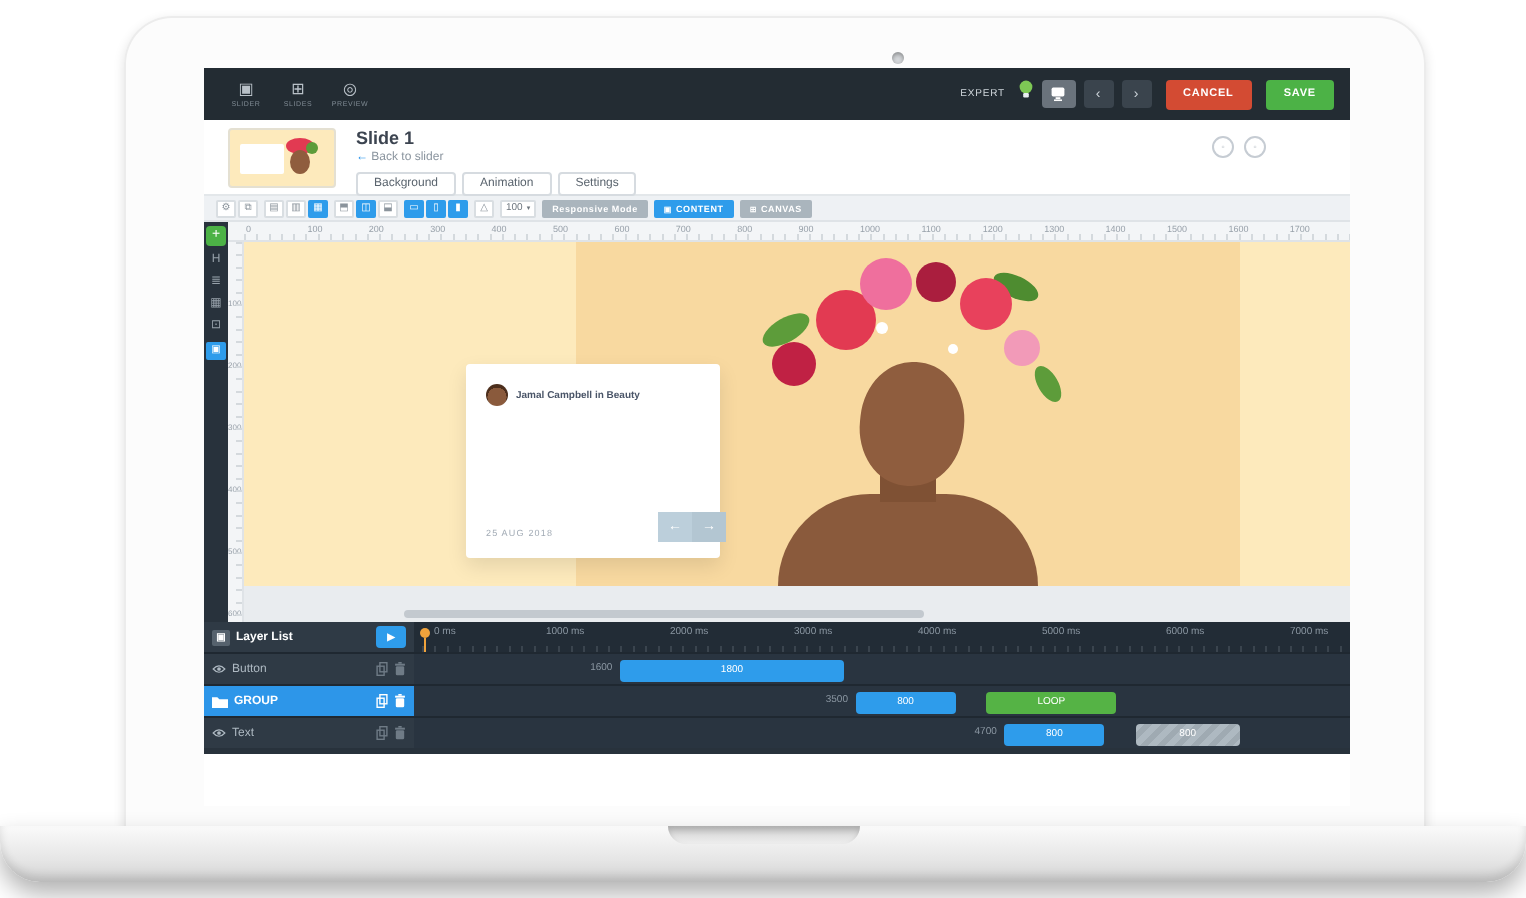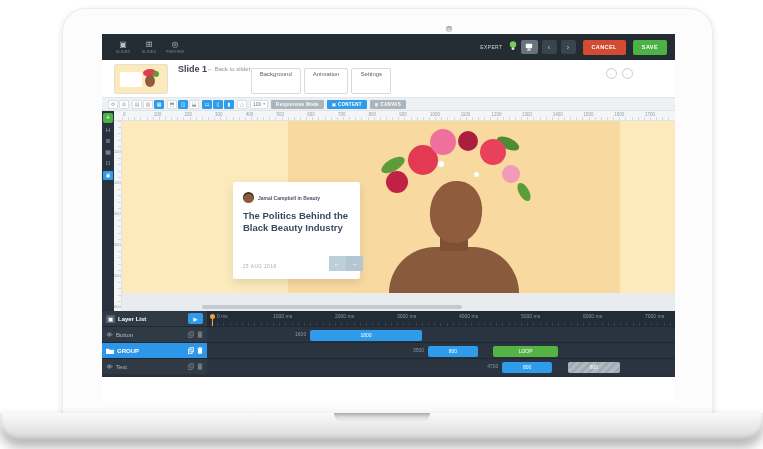--- a/index.html
+++ b/index.html
@@ -43,21 +43,21 @@
     display:flex;align-items:center;justify-content:center;padding:0 9px;cursor:pointer;margin-left:3px;}
   .cancel{background:var(--cancel-red);}
   .save{background:var(--save-green);}
   
   .sheader{height:38px;background:#fff;border-bottom:1px solid #e3e7ea;display:flex;padding:4px 10px 3px 12px;flex:none;position:relative;}
   .thumb{width:54px;height:30px;background:var(--slide-cream);border:1px solid #e4e0d2;border-radius:2px;position:relative;overflow:hidden;cursor:pointer;flex:none;}
   .thumb .t-card{position:absolute;left:5px;top:7px;width:22px;height:15px;background:#fff;border-radius:1px;}
   .thumb .t-head{position:absolute;right:12px;top:10px;width:10px;height:12px;border-radius:50%;background:#8f5d3e;}
   .thumb .t-fl{position:absolute;right:10px;top:4px;width:14px;height:8px;border-radius:50%;background:#e23a52;}
   .thumb .t-fl2{position:absolute;right:8px;top:6px;width:6px;height:6px;border-radius:50%;background:#5d9c3a;}
-  .s-info{margin-left:10px;display:flex;flex-direction:row;}
+  .s-info{margin-left:10px;display:flex;flex-direction:column;}
   .s-title{font-size:9px;font-weight:bold;color:#3c4450;}
   .s-back{font-size:6px;color:#8a949e;margin-top:2px;cursor:pointer;}
   .s-back .arr{color:var(--brand-blue);}
   .s-tabs{display:flex;gap:3px;margin-top:4px;}
   .s-tab{font-size:6px;color:#5a646e;border:1px solid #d6dbe0;border-radius:2px;padding:2px 8px;background:#fff;cursor:pointer;}
   .s-actions{position:absolute;right:42px;top:8px;display:flex;gap:5px;}
   .circ{width:11px;height:11px;border-radius:50%;border:1px solid #c6ccd3;color:#b6bdc4;font-size:5px;display:flex;align-items:center;justify-content:center;cursor:pointer;}
   
   .etoolbar{height:13px;background:#eef1f4;border-bottom:1px solid #dfe3e7;display:flex;align-items:center;gap:3px;padding:0 6px;flex:none;}
   .eg{display:flex;gap:1px;}
@@ -290,21 +290,20 @@
             <div class="fl" style="left:214px;bottom:110px;width:18px;height:18px;background:#f29ab8;"></div>
             <div class="fl" style="left:150px;bottom:126px;width:6px;height:6px;background:#fff;"></div>
             <div class="fl" style="left:186px;bottom:116px;width:5px;height:5px;background:#fff;"></div>
           </div>
         </div>
         <div class="scard">
           <div class="author-row">
             <div class="avatar"></div>
             <div class="author">Jamal Campbell in Beauty</div>
           </div>
-          <div class="title">The Politics Behind the Black Beauty Industry</div>
           <div class="sdate">25 AUG 2018</div>
           <div class="arrows">
             <div class="arrow-btn">←</div>
             <div class="arrow-btn">→</div>
           </div>
         </div>
       </div>
       <div class="cscroll"></div>
     </div>
 

